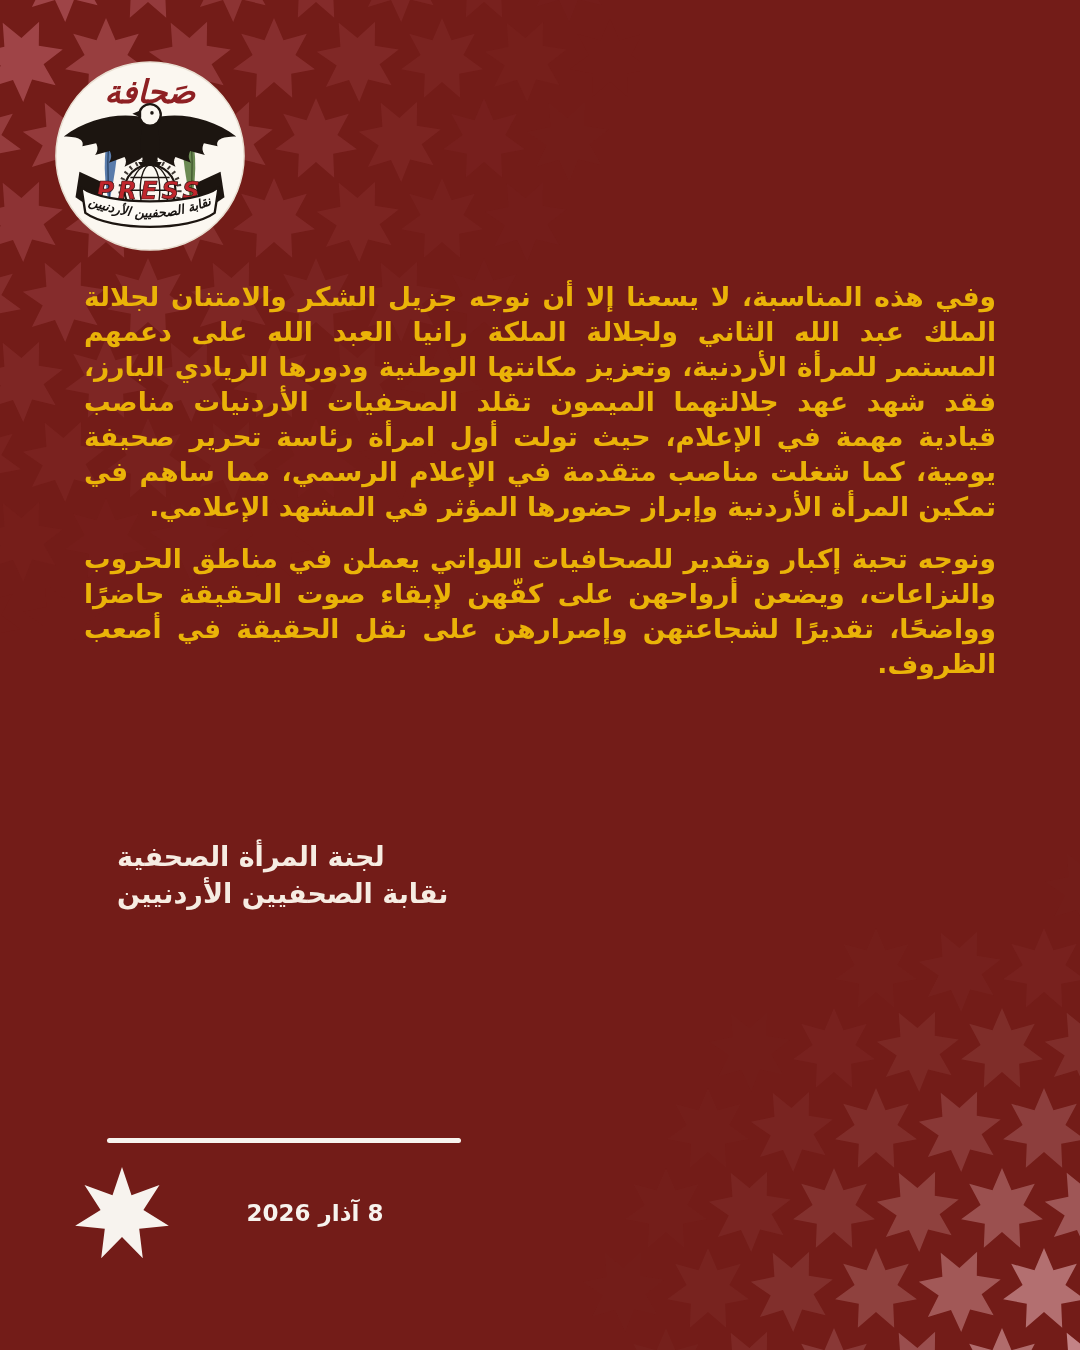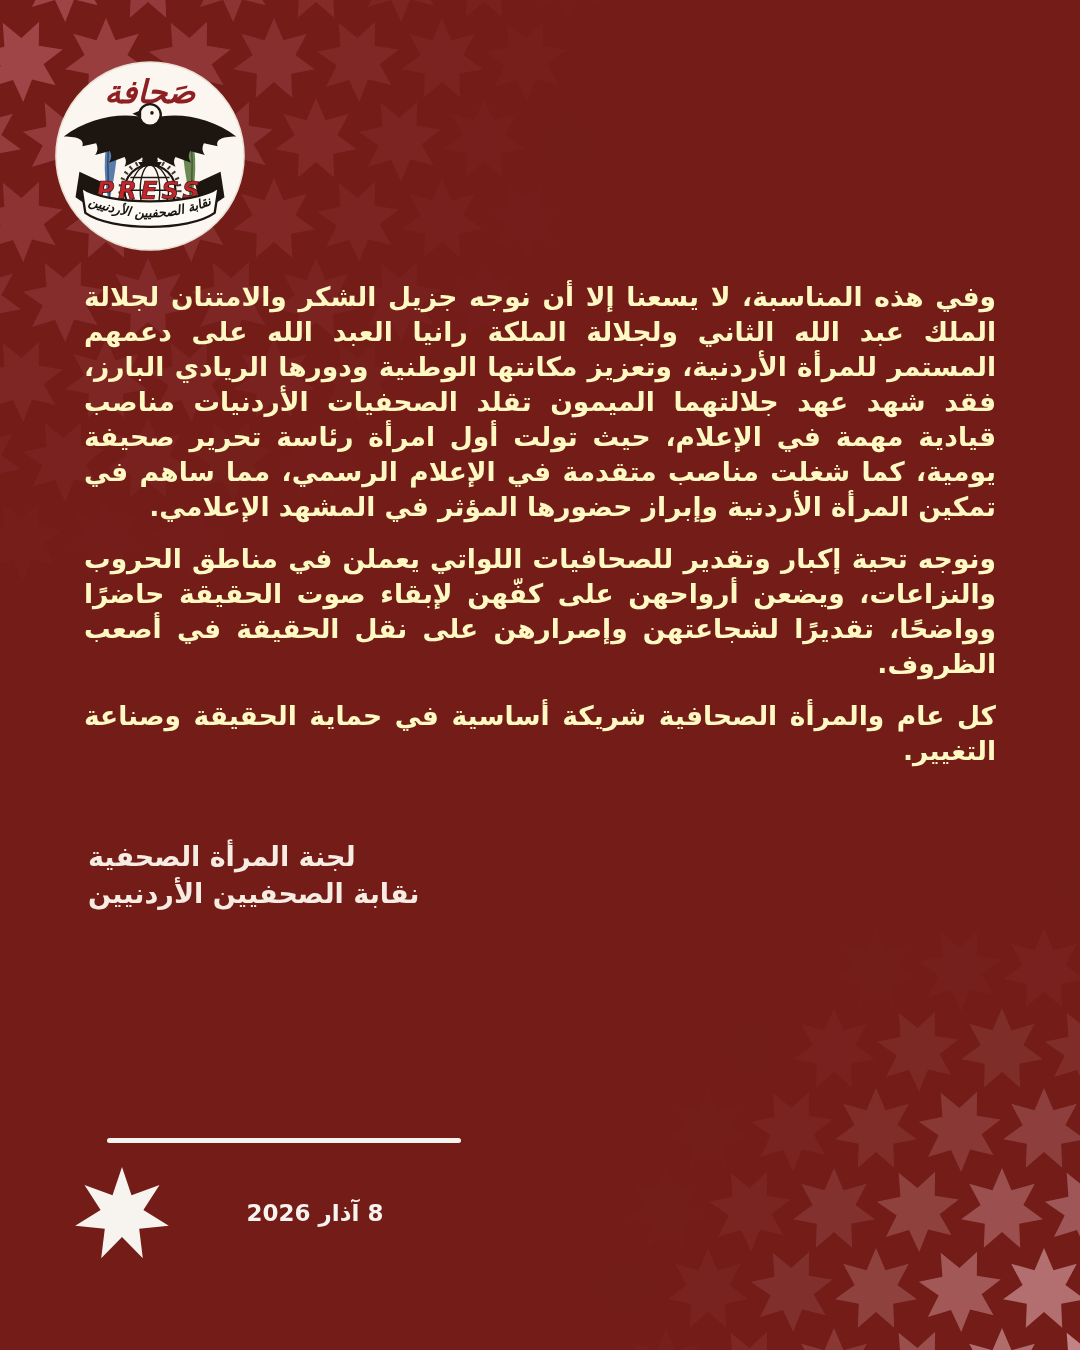--- a/index.html
+++ b/index.html
@@ -8,25 +8,25 @@
     background:#731c18;
     font-family:"DejaVu Sans",sans-serif;
   }
   .pattern{position:absolute;pointer-events:none;}
   .pattern-tl{left:0;top:0;}
   .pattern-br{right:0;bottom:0;}
   .logo{position:absolute;left:52px;top:58px;width:196px;height:196px;font-style:italic;}
   .content{
     position:absolute;left:84px;top:279px;width:912px;
     direction:rtl;text-align:justify;
-    color:#fef9c3;font-weight:bold;font-size:26.5px;line-height:35px;
+    color:#eab308;font-weight:bold;font-size:26.5px;line-height:35px;
   }
   .content p{margin:0 0 17px 0;}
   .signature{
-    position:absolute;left:88px;top:838px;
+    position:absolute;left:117px;top:838px;
     direction:rtl;text-align:left;
     color:#f6ece2;font-weight:bold;font-size:27px;line-height:37px;
     white-space:nowrap;
   }
   .footer-line{
     position:absolute;left:107px;top:1138px;width:354px;height:5px;
     background:#f7f3ee;border-radius:3px;
   }
   .jordan-star{position:absolute;left:72px;top:1165px;width:100px;height:100px;}
   .footer-date{
@@ -176,21 +176,20 @@
     <path id="bannerTextArc" d="M36,149 Q100,176 164,149" fill="none"></path>
     <text font-size="13" font-weight="bold" fill="#171310" font-family="DejaVu Sans, sans-serif">
       <textPath href="#bannerTextArc" xlink:href="#bannerTextArc" startOffset="50%" text-anchor="middle">نقابة الصحفيين الأردنيين</textPath>
     </text>
   </svg>
 </div>
 
 <main class="content">
   <p>وفي هذه المناسبة، لا يسعنا إلا أن نوجه جزيل الشكر والامتنان لجلالة الملك عبد الله الثاني ولجلالة الملكة رانيا العبد الله على دعمهم المستمر للمرأة الأردنية، وتعزيز مكانتها الوطنية ودورها الريادي البارز، فقد شهد عهد جلالتهما الميمون تقلد الصحفيات الأردنيات مناصب قيادية مهمة في الإعلام، حيث تولت أول امرأة رئاسة تحرير صحيفة يومية، كما شغلت مناصب متقدمة في الإعلام الرسمي، مما ساهم في تمكين المرأة الأردنية وإبراز حضورها المؤثر في المشهد الإعلامي.</p>
   <p>ونوجه تحية إكبار وتقدير للصحافيات اللواتي يعملن في مناطق الحروب والنزاعات، ويضعن أرواحهن على كفّهن لإبقاء صوت الحقيقة حاضرًا وواضحًا، تقديرًا لشجاعتهن وإصرارهن على نقل الحقيقة في أصعب الظروف.</p>
-  <p>كل عام والمرأة الصحافية شريكة أساسية في حماية الحقيقة وصناعة التغيير.</p>
 </main>
 
 <div class="signature">
   <div>لجنة المرأة الصحفية</div>
   <div>نقابة الصحفيين الأردنيين</div>
 </div>
 
 <div class="footer-line"></div>
 <svg id="star-svg" class="jordan-star" viewBox="0 0 100 100">
     <path d="M50.0,2.0L59.5,30.2L87.5,20.1L71.4,45.1L96.8,60.7L67.2,63.7L70.8,93.2L50.0,72.0L29.2,93.2L32.8,63.7L3.2,60.7L28.6,45.1L12.5,20.1L40.5,30.2Z" fill="#f7f3ee"></path>

